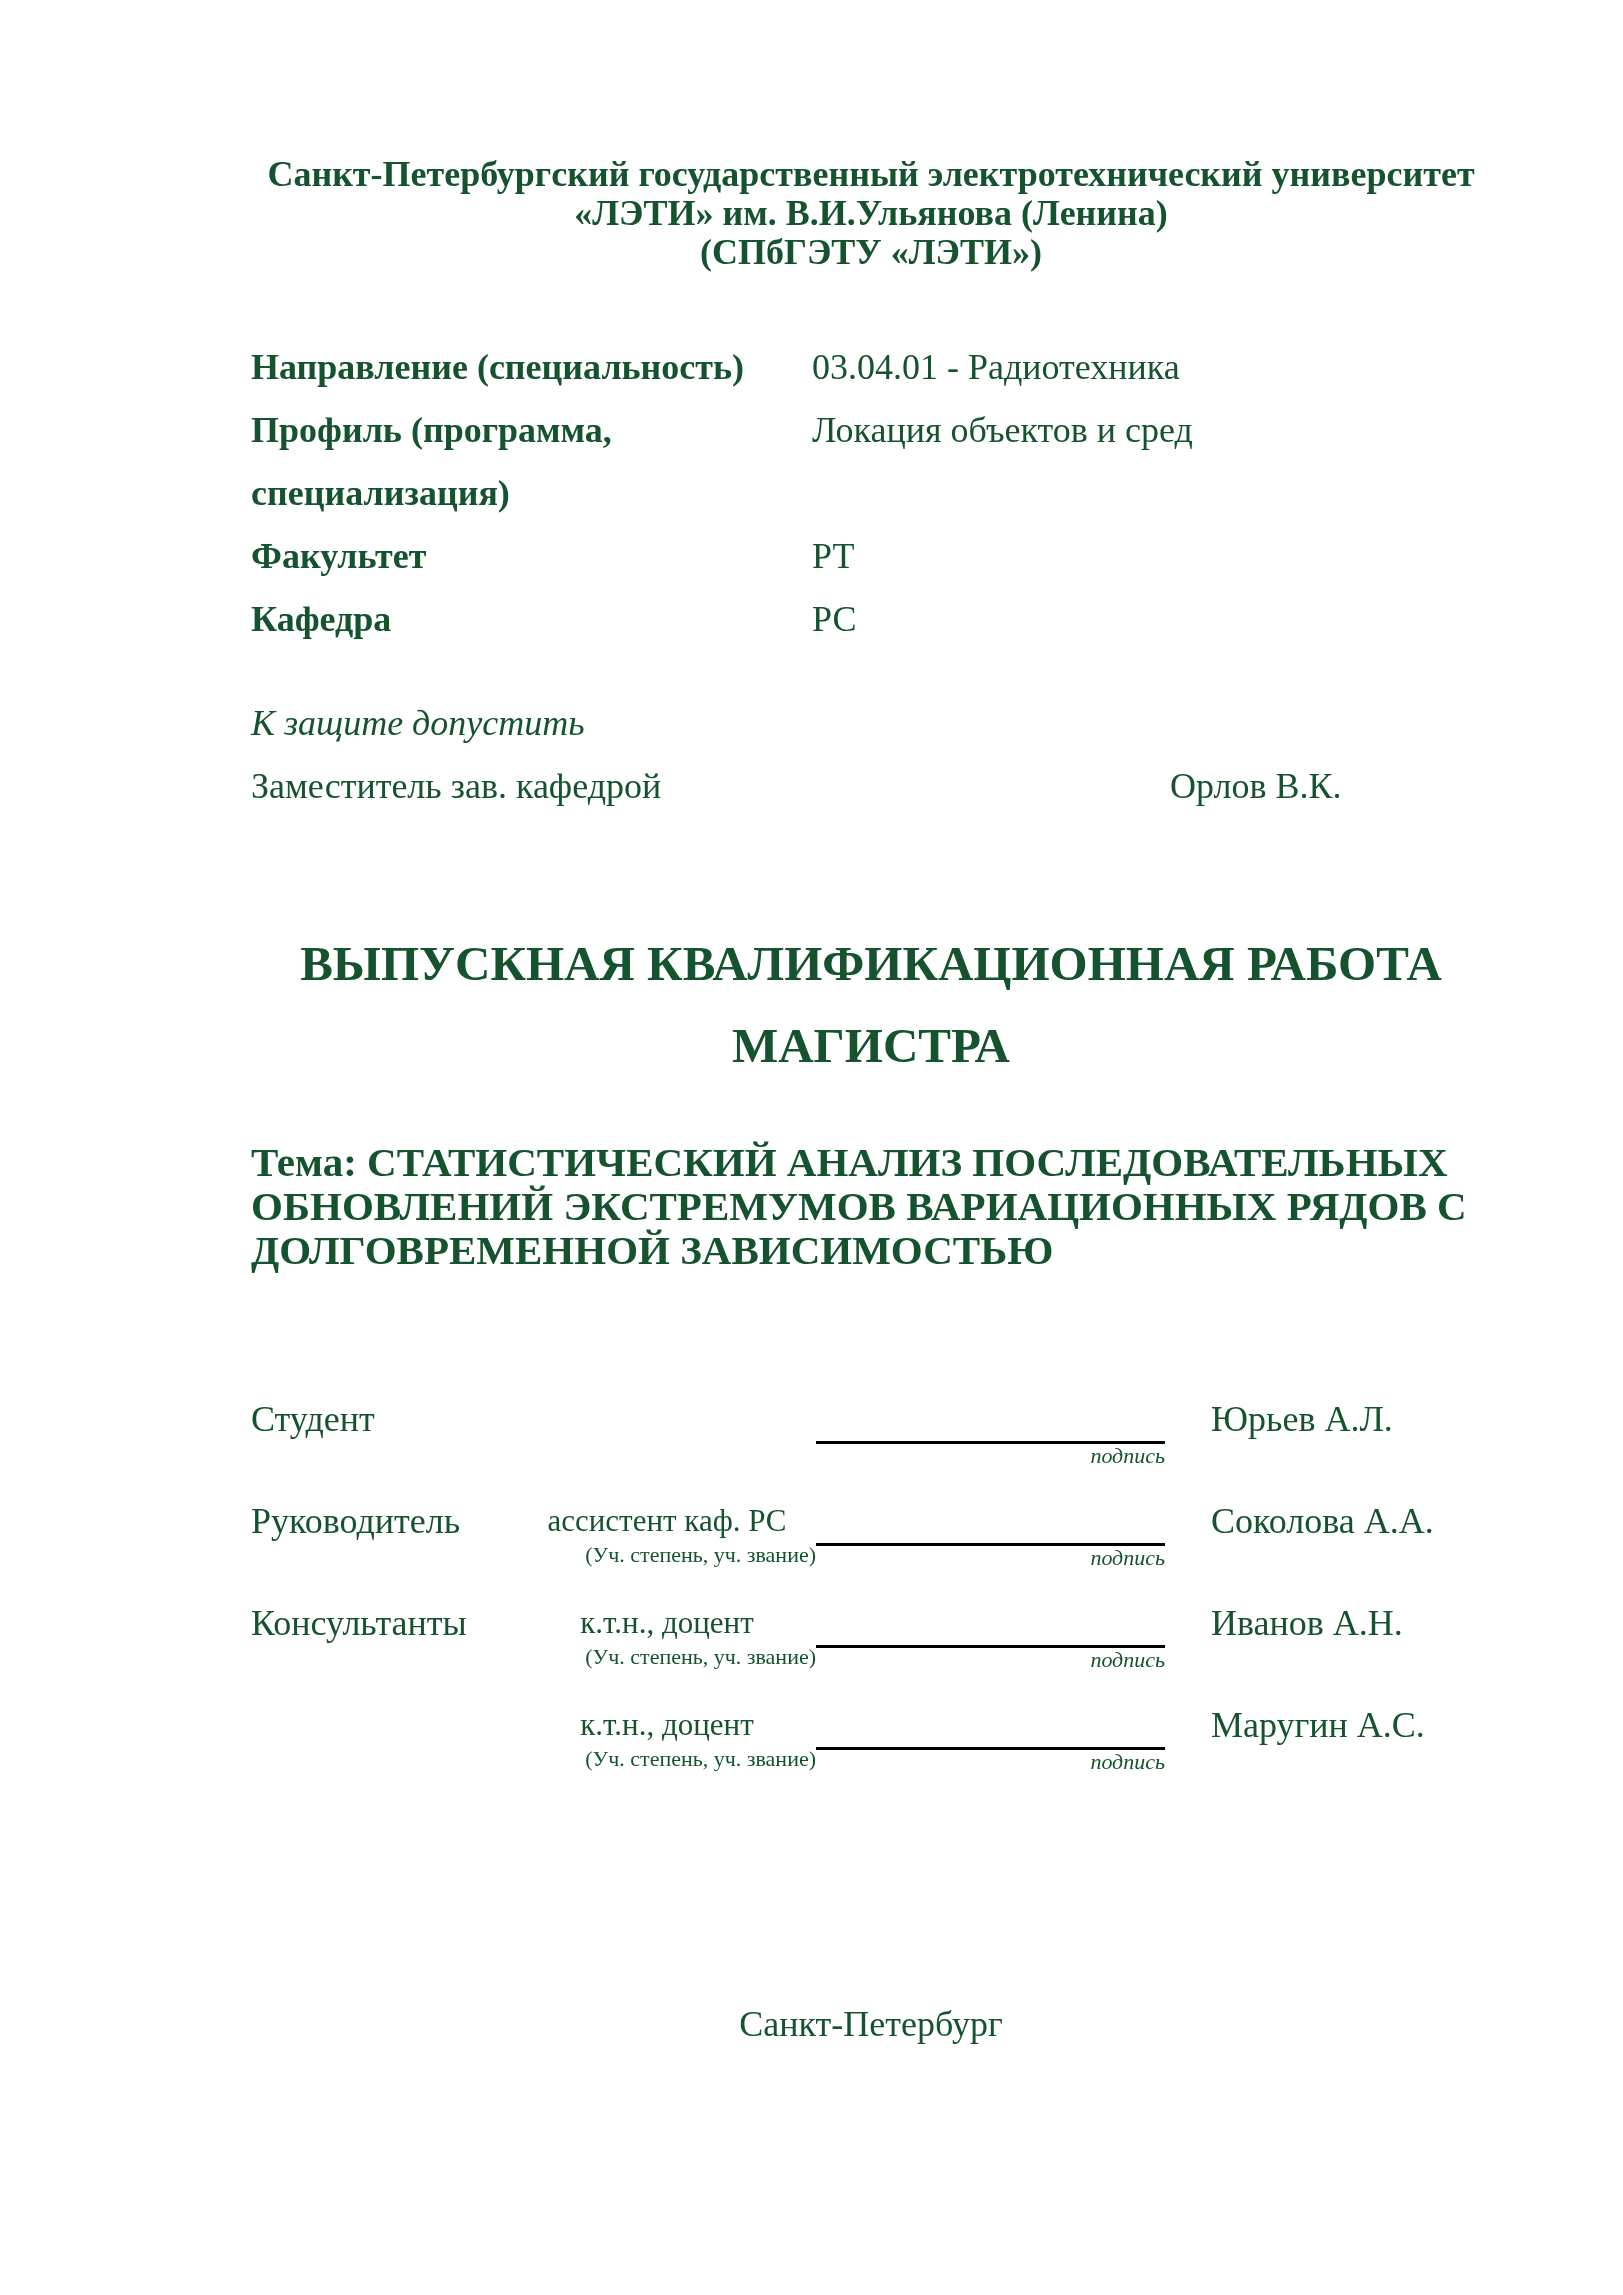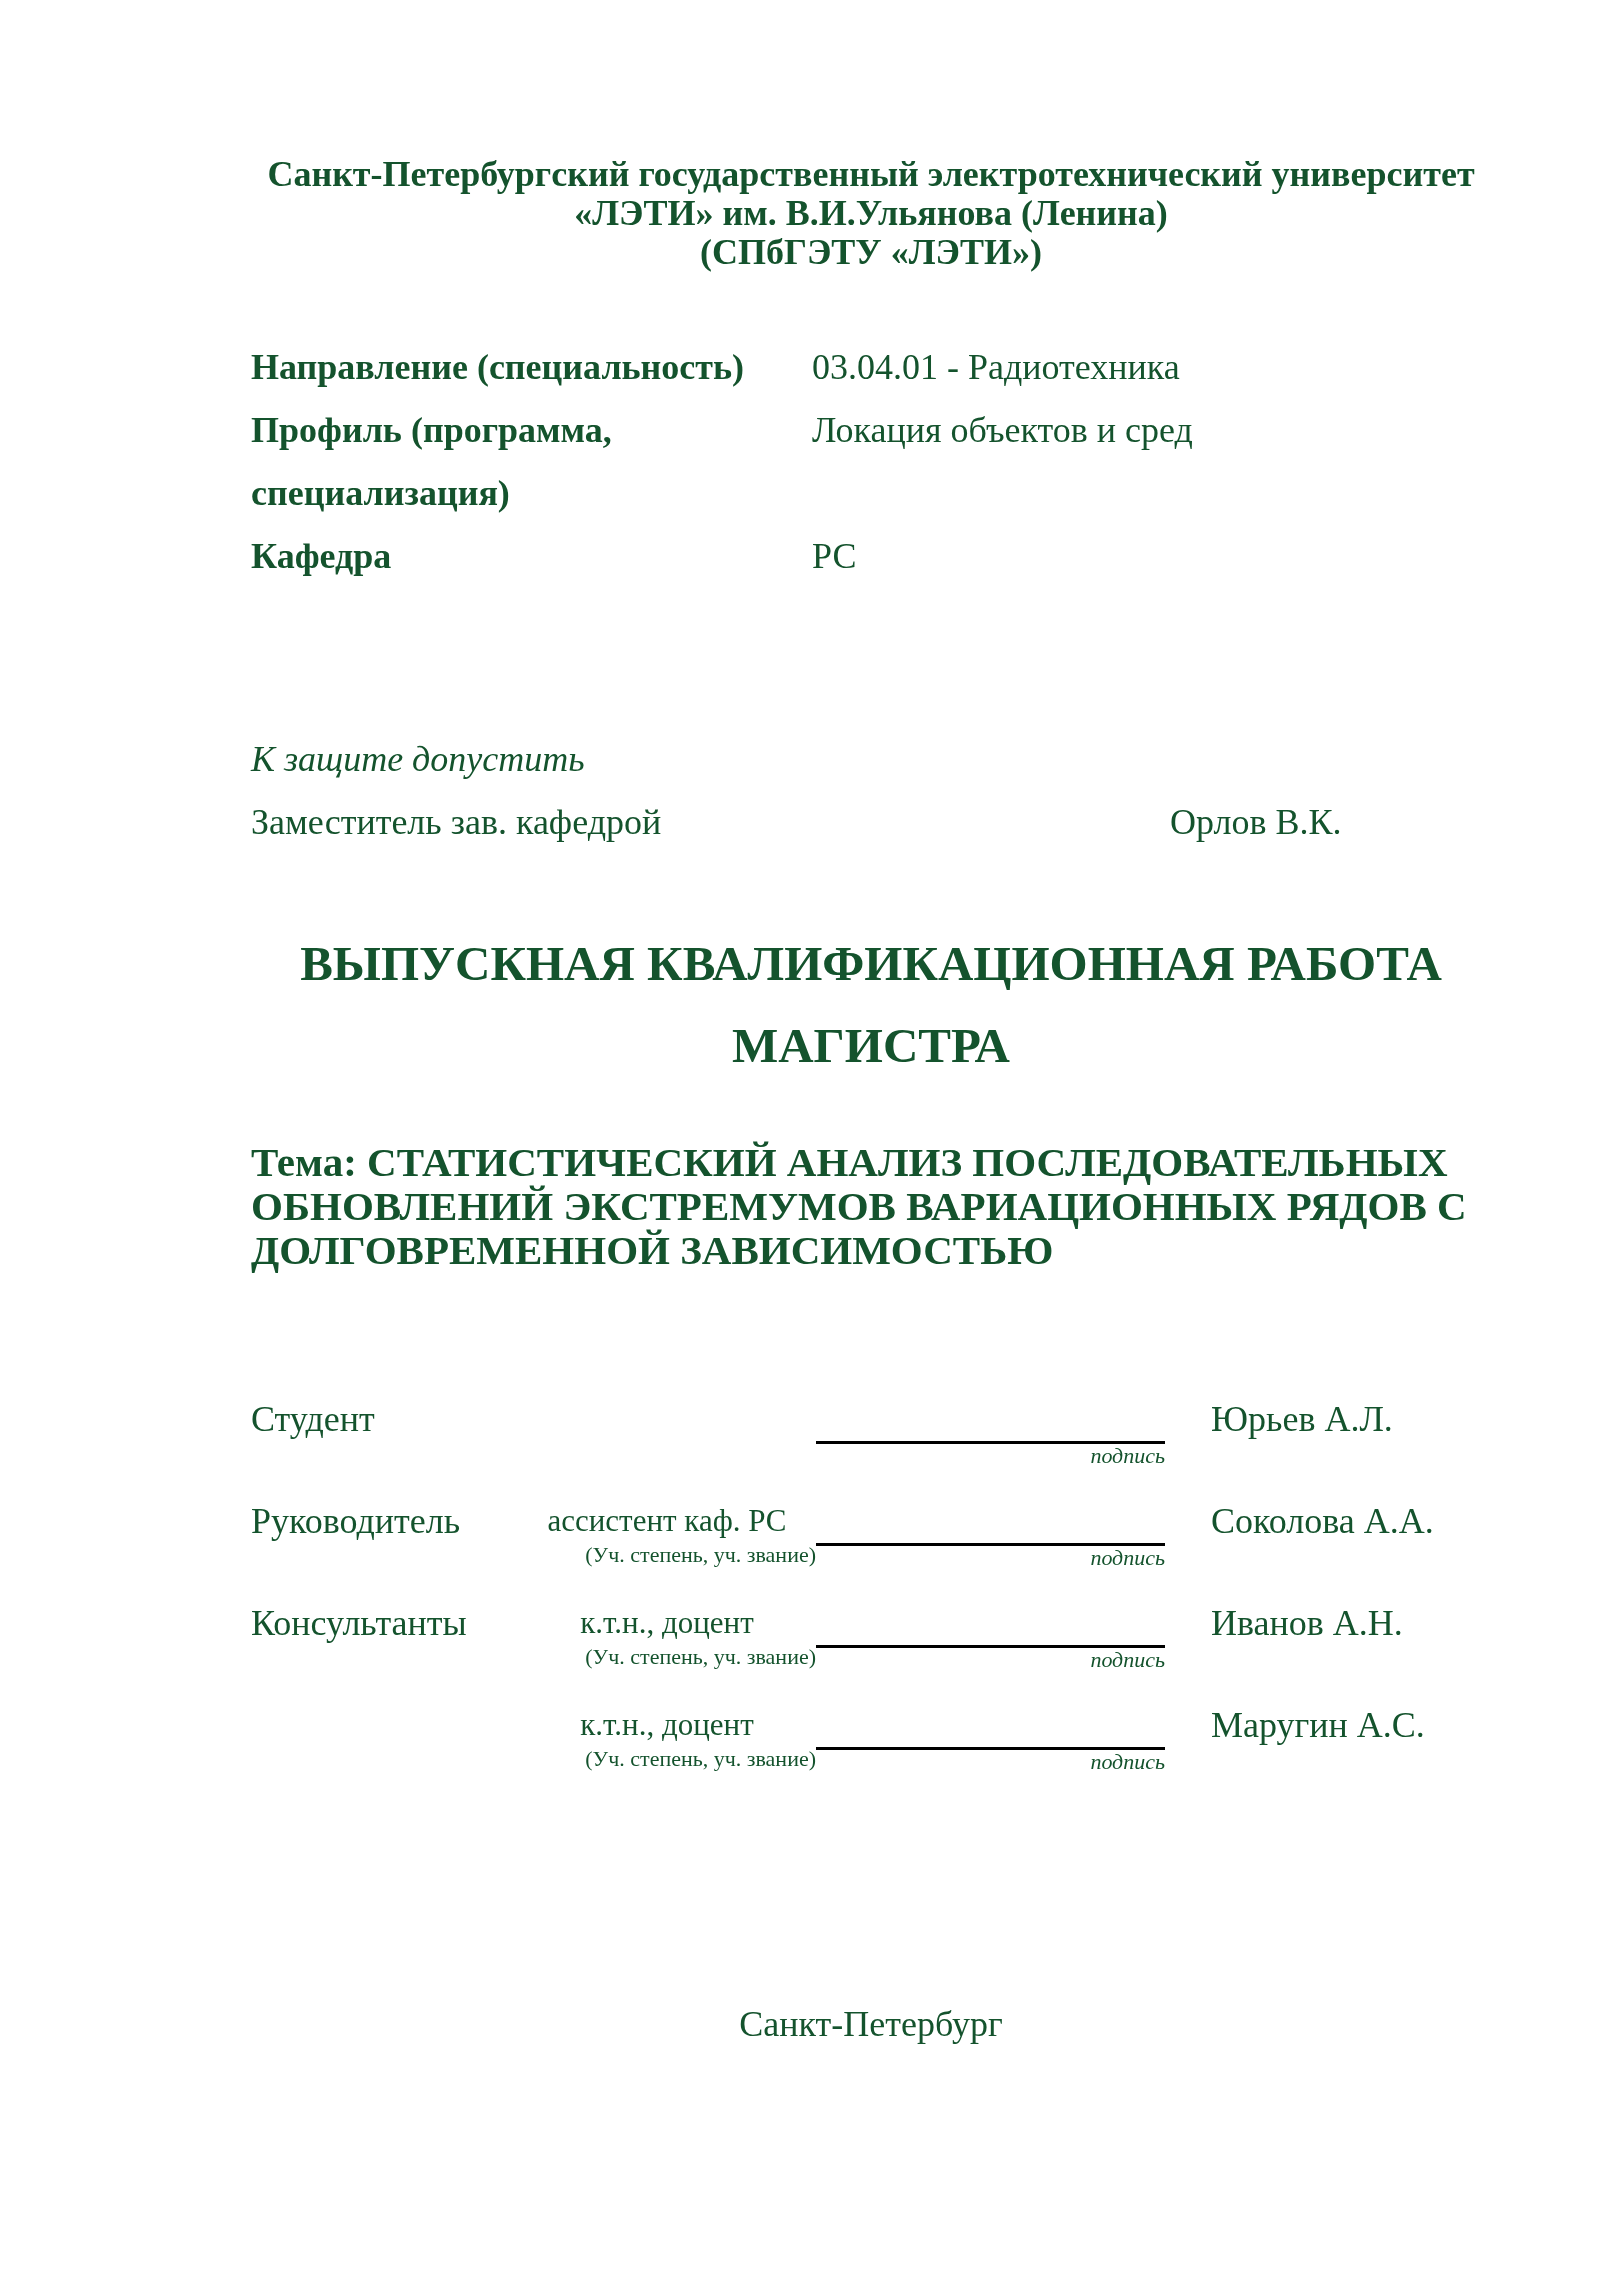--- a/index.html
+++ b/index.html
@@ -16,21 +16,21 @@
   
   .header { top:155px; text-align:center; font-weight:bold; font-size:36px; line-height:39px; }
 
   
   .program { top:336px; }
   .program-row { display:grid; grid-template-columns:561px 1fr; }
   .program-row .label { font-weight:bold; font-size:36px; line-height:63px; }
   .program-row .value { font-size:36px; line-height:63px; }
 
   
-  .admission { top:728px; }
+  .admission { top:692px; }
   .admission .note { font-style:italic; font-size:36px; line-height:63px; }
   .admission .deputy-row { position:relative; font-size:36px; line-height:63px; }
   .admission .approver { position:absolute; left:919px; top:0; }
 
   
   .work-title { top:923px; text-align:center; font-weight:bold; font-size:49px; line-height:82px; }
 
   
   .theme { top:1140px; text-align:left; font-weight:bold; font-size:41px; line-height:44px; }
 
@@ -66,20 +66,24 @@
       <div class="label">Направление (специальность)</div>
       <div class="value">03.04.01 - Радиотехника</div>
     </div>
     <div class="program-row">
       <div class="label">Профиль (программа,</div>
       <div class="value">Локация объектов и сред</div>
     </div>
     <div class="program-row">
       <div class="label">специализация)</div>
       <div class="value"></div>
+    </div>
+    <div class="program-row">
+      <div class="label">Факультет</div>
+      <div class="value">РТ</div>
     </div>
     <div class="program-row">
       <div class="label">Кафедра</div>
       <div class="value">РС</div>
     </div>
   </div>
 
   <div class="content admission">
     <div class="note">К защите допустить</div>
     <div class="deputy-row">

